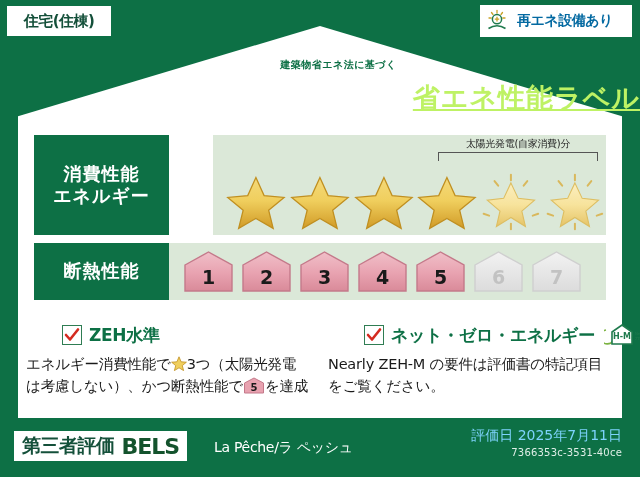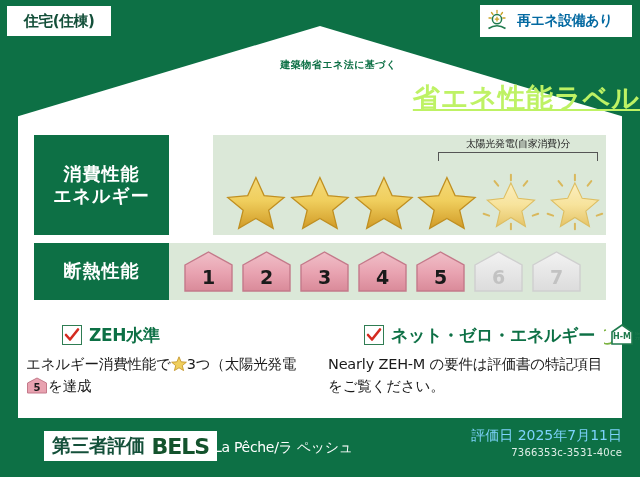--- a/index.html
+++ b/index.html
@@ -160,21 +160,21 @@
   }
 
   
   .footer {
     position: absolute; left: 0; right: 0; bottom: 0; height: 58px;
     background: #0d7045;
   }
   .bels-box {
     position: absolute; left: 14px; top: 12px;
     height: 30px; background: #ffffff;
-    display: flex; align-items: center; padding: 0 8px; gap: 7px; margin-left: 30px;
+    display: flex; align-items: center; padding: 0 8px; gap: 7px;
   }
   .bels-jp { font-size: 19px; font-weight: bold; color: #14503a; letter-spacing: -0.5px; }
   .bels-en { font-size: 22px; font-weight: bold; color: #14532d; letter-spacing: -1px; }
   .prop-name {
     position: absolute; left: 214px; top: 20px;
     font-size: 14px; color: #ffffff; letter-spacing: -0.3px;
   }
   .eval-date {
     position: absolute; right: 18px; top: 8px;
     font-size: 14px; color: #7dd3fc; text-align: right; white-space: nowrap;
@@ -373,21 +373,21 @@
         <span class="chk">
           <svg viewBox="0 0 16 16">
             <path d="M2 8 L6 12.5 L14 2.5" fill="none" stroke="#d42b20" stroke-width="2.6" stroke-linecap="round" stroke-linejoin="round"></path>
           </svg>
         </span>
         <span class="zeh-title">ZEH水準</span>
       </div>
       <div class="zeh-desc">
         <span>エネルギー消費性能で</span><span class="inline-star"><svg viewBox="0 0 16 15">
               <polygon points="8,0.8 10.1,5.8 15.4,6.2 11.3,9.6 12.6,14.6 8,11.8 3.4,14.6 4.7,9.6 0.6,6.2 5.9,5.8" fill="#f0cf5e" stroke="#c08f20" stroke-width="0.8"></polygon>
-            </svg></span><span>3つ（太陽光発電</span><br><span class="inline-house"><svg viewBox="0 0 22 17">
+            </svg></span><span>3つ（太陽光発電</span><br><span>は考慮しない）、かつ断熱性能で</span><span class="inline-house"><svg viewBox="0 0 22 17">
               <polygon points="1.5,6 11,1 20.5,6 20.5,16 1.5,16" fill="#e8a2b0" stroke="#c4798a" stroke-width="1"></polygon>
             </svg><span>5</span></span><span>を達成</span>
       </div>
     </div>
 
     <div class="zeh-col">
       <div class="zeh-head">
         <span class="chk">
           <svg viewBox="0 0 16 16">
             <path d="M2 8 L6 12.5 L14 2.5" fill="none" stroke="#d42b20" stroke-width="2.6" stroke-linecap="round" stroke-linejoin="round"></path>

